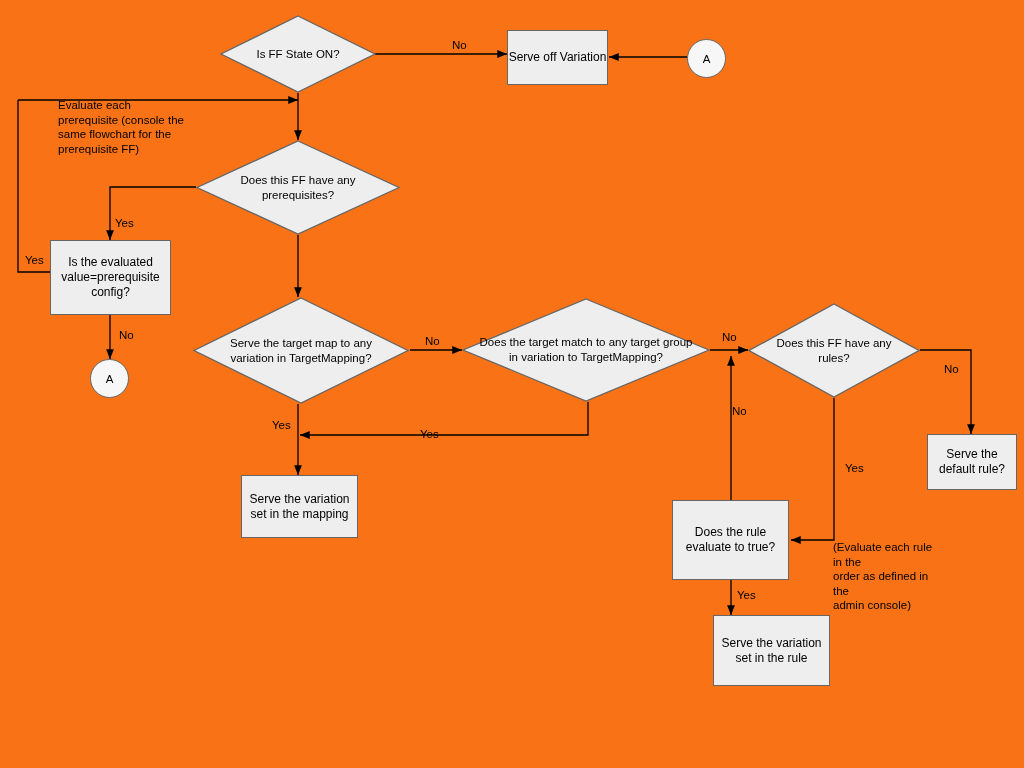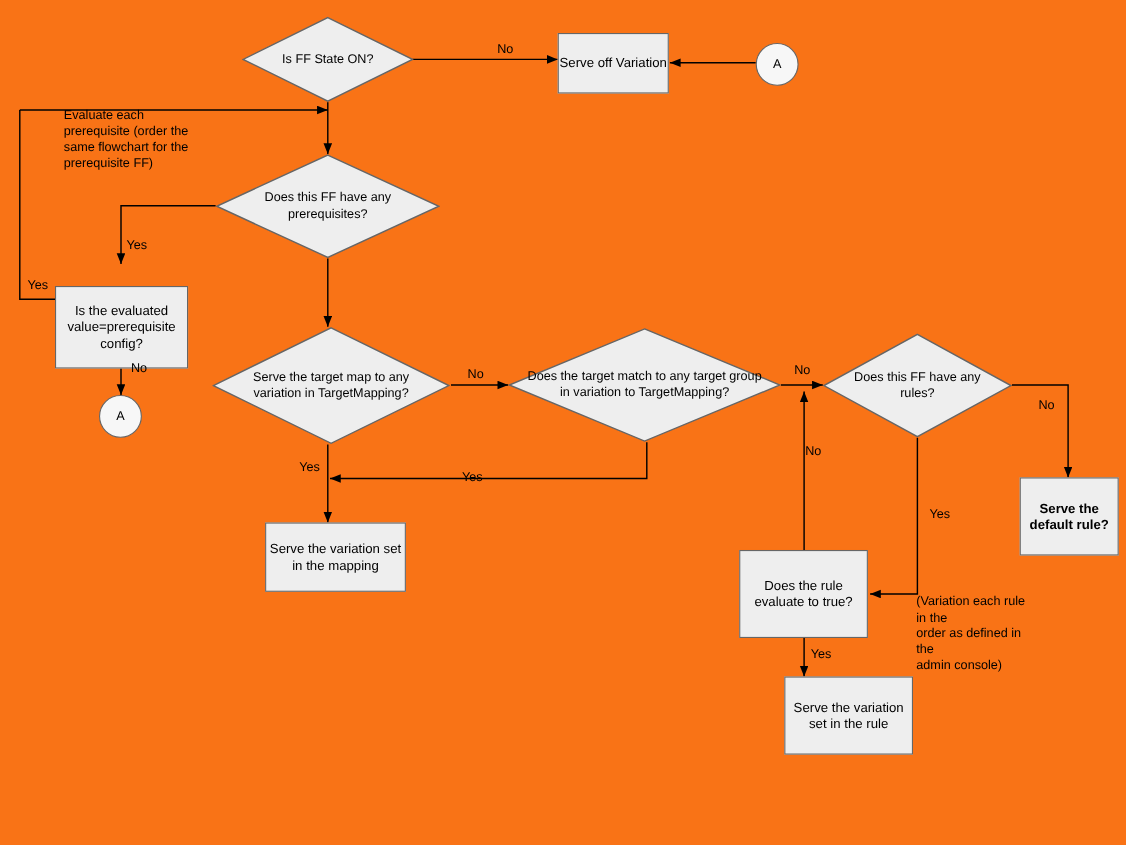--- a/index.html
+++ b/index.html
@@ -149,35 +149,35 @@
   <div class="node box" style="left:507px; top:30px; width:101px; height:55px;">
     <span>Serve off Variation</span>
   </div>
 
   <div class="circle" style="left:687px; top:39px; width:37px; height:37px;">
     <span>A</span>
   </div>
 
   <div class="note" style="left:18px; top:98px; width:175px;">
     <span>Evaluate each</span>
-    <span>prerequisite (order the</span>
+    <span>prerequisite (console the</span>
     <span>same flowchart for the</span>
     <span>prerequisite FF)</span>
   </div>
 
   <div class="diamond-wrap" style="left:196px; top:140px; width:204px; height:95px;">
     <svg class="diamond-shape" viewBox="0 0 204 95" preserveAspectRatio="none">
       <polygon points="102,1 203,47.5 102,94 1,47.5" fill="#eeeeee" stroke="#666666" stroke-width="1.3"></polygon>
     </svg>
     <div class="diamond-label">
       <span>Does this FF have any prerequisites?</span>
     </div>
   </div>
 
-  <div class="node box" style="left:50px; top:240px; width:121px; height:75px;margin-top:20px;">
+  <div class="node box" style="left:50px; top:240px; width:121px; height:75px;">
     <span>Is the evaluated value=prerequisite config?</span>
   </div>
 
   <div class="circle" style="left:90px; top:359px; width:37px; height:37px;">
     <span>A</span>
   </div>
 
   <div class="diamond-wrap" style="left:193px; top:297px; width:216px; height:107px;">
     <svg class="diamond-shape" viewBox="0 0 216 107" preserveAspectRatio="none">
       <polygon points="108,1 215,53.5 108,106 1,53.5" fill="#eeeeee" stroke="#666666" stroke-width="1.3"></polygon>
@@ -198,38 +198,38 @@
 
   <div class="diamond-wrap" style="left:748px; top:303px; width:172px; height:95px;">
     <svg class="diamond-shape" viewBox="0 0 172 95" preserveAspectRatio="none">
       <polygon points="86,1 171,47.5 86,94 1,47.5" fill="#eeeeee" stroke="#666666" stroke-width="1.3"></polygon>
     </svg>
     <div class="diamond-label">
       <span>Does this FF have any rules?</span>
     </div>
   </div>
 
-  <div class="node box" style="left:241px; top:475px; width:128px; height:63px;">
+  <div class="node box" style="left:241px; top:475px; width:117px; height:63px;">
     <span>Serve the variation set in the mapping</span>
   </div>
 
-  <div class="node box" style="left:927px; top:434px; width:90px; height:71px;font-weight:bold;">
+  <div class="node box" style="left:927px; top:434px; width:90px; height:56px;">
     <span>Serve the default rule?</span>
   </div>
 
   <div class="node box" style="left:672px; top:500px; width:117px; height:80px;">
     <span>Does the rule evaluate to true?</span>
   </div>
 
   <div class="node box" style="left:672px; top:615px; width:117px; height:71px;margin-left:41px;">
     <span>Serve the variation set in the rule</span>
   </div>
 
   <div class="note" style="left:793px; top:540px; width:148px;">
-    <span>(Variation each rule in the</span>
+    <span>(Evaluate each rule in the</span>
     <span>order as defined in the</span>
     <span>admin console)</span>
   </div>
 
   <div class="edge-label" style="left:452px; top:38px;">No</div>
 
   <div class="edge-label" style="left:115px; top:216px;">Yes</div>
 
   <div class="edge-label" style="left:25px; top:253px;">Yes</div>
 

